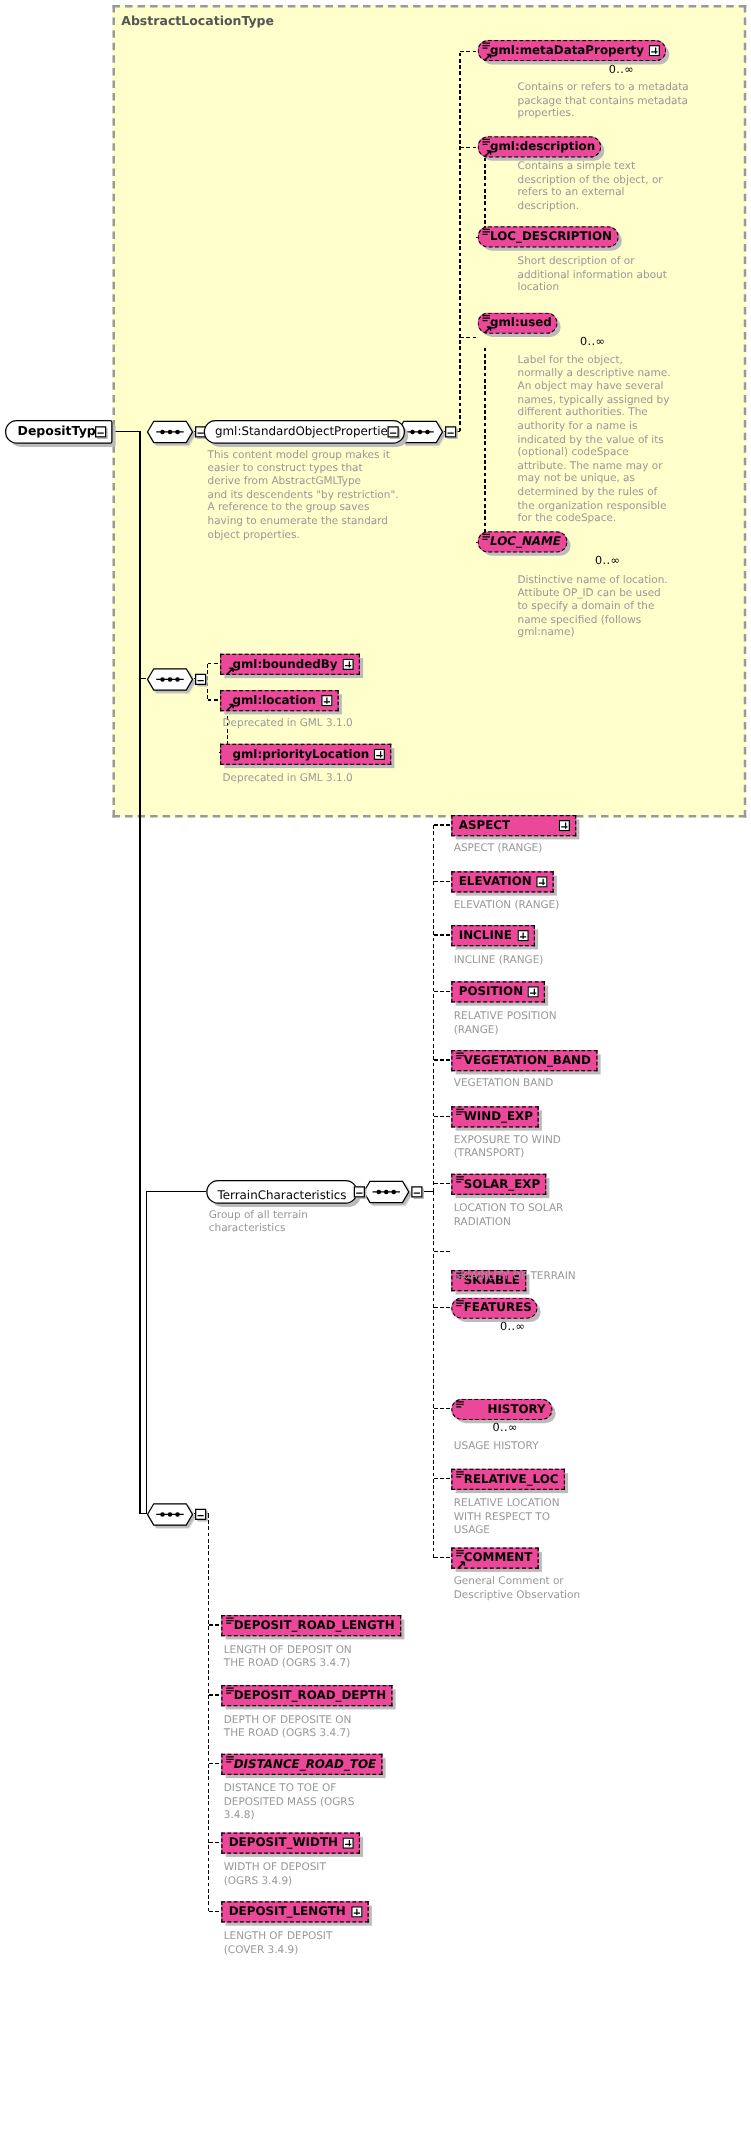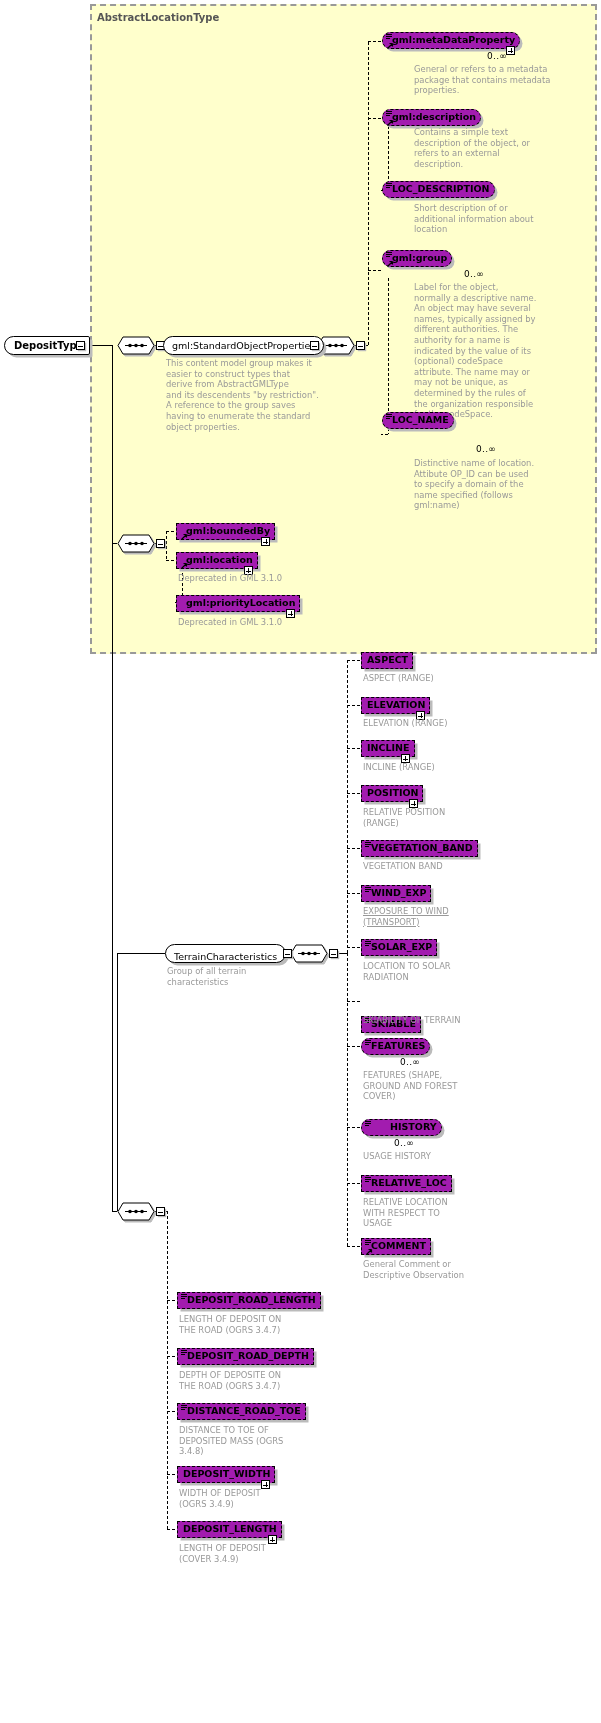--- a/index.html
+++ b/index.html
@@ -27,31 +27,30 @@
     white-space:nowrap;
   }
 
   
   svg.wires { position:absolute; left:0; top:0; width:601px; height:1723px; overflow:visible; }
 
   
   .node {
     position:absolute;
     display:inline-flex;
-    align-items:flex-end;
-    background:#a21caf;
+    align-items:center;
+    background:#ec4899;
     padding:1px 4px 1px 5px;
     font-size:9.5px;
     font-weight:bold;
     color:#000000;
     white-space:nowrap;
     line-height:12px;
     height:17px;
     box-shadow:3px 3px 0 -0.5px #bbbbbb;
-    flex-direction:column;
   }
   .node.dashed  { border:1px dashed #000000; }
   .node.rounded { border-radius:9px; }
 
   
   .node .lbl { display:inline-block; }
 
   
   .plus {
     display:inline-block;
@@ -318,21 +317,21 @@
         <i></i>
         <i></i>
       </span>
     <svg class="refarrow" viewBox="0 0 7 7">
         <path d="M0.5 6.5 L5.5 1.5 M5.5 1.5 L2.5 1.5 M5.5 1.5 L5.5 4.5" stroke="#000" stroke-width="1.2" fill="none"></path>
       </svg>
     <span class="lbl" style="margin-left:4px;">gml:metaDataProperty</span>
     <span class="plus"></span>
   </div>
   <div class="card" style="left:487px; top:51px;">0..∞</div>
-  <div class="doc" style="left:414px; top:64px; width:152px;">General or refers to a metadata
+  <div class="doc" style="left:414px; top:64px; width:152px;">Contains or refers to a metadata
 package that contains metadata
 properties.</div>
 
   <div class="node dashed rounded" style="left:382px; top:109px;">
     <span class="tglyph">
         <i></i>
         <i></i>
         <i></i>
       </span>
     <svg class="refarrow" viewBox="0 0 7 7">
@@ -359,38 +358,38 @@
 
   <div class="node dashed rounded" style="left:382px; top:250px;">
     <span class="tglyph">
         <i></i>
         <i></i>
         <i></i>
       </span>
     <svg class="refarrow" viewBox="0 0 7 7">
         <path d="M0.5 6.5 L5.5 1.5 M5.5 1.5 L2.5 1.5 M5.5 1.5 L5.5 4.5" stroke="#000" stroke-width="1.2" fill="none"></path>
       </svg>
-    <span class="lbl" style="margin-left:4px;">gml:group</span>
+    <span class="lbl" style="margin-left:4px;">gml:used</span>
   </div>
   <div class="card" style="left:464px; top:269px;">0..∞</div>
   <div class="doc" style="left:414px; top:282px; width:152px;">Label for the object,
 normally a descriptive name.
 An object may have several
 names, typically assigned by
 different authorities.  The
 authority for a name is
 indicated by the value of its
 (optional) codeSpace
 attribute.  The name may or
 may not be unique, as
 determined by the rules of
 the organization responsible
 for the codeSpace.</div>
 
-  <div class="node dashed rounded" style="left:382px; top:412px;">
+  <div class="node dashed rounded" style="left:382px; top:425px;font-style:italic;">
     <span class="tglyph">
         <i></i>
         <i></i>
         <i></i>
       </span>
     <span class="lbl" style="margin-left:4px;">LOC_NAME</span>
   </div>
   <div class="card" style="left:476px; top:444px;">0..∞</div>
   <div class="doc" style="left:414px; top:458px; width:155px;">Distinctive name of location.
 Attibute OP_ID can be used
@@ -457,21 +456,21 @@
   <div class="doc" style="left:363px; top:861px; width:160px;">VEGETATION BAND</div>
 
   <div class="node dashed" style="left:361px; top:885px;">
     <span class="tglyph">
         <i></i>
         <i></i>
         <i></i>
       </span>
     <span class="lbl" style="margin-left:4px;">WIND_EXP</span>
   </div>
-  <div class="doc" style="left:363px; top:906px; width:160px;text-decoration:underline;">EXPOSURE TO WIND
+  <div class="doc" style="left:363px; top:906px; width:160px;">EXPOSURE TO WIND
 (TRANSPORT)</div>
 
   <div class="node dashed" style="left:361px; top:939px;">
     <span class="tglyph">
         <i></i>
         <i></i>
         <i></i>
       </span>
     <span class="lbl" style="margin-left:4px;">SOLAR_EXP</span>
   </div>
@@ -490,23 +489,20 @@
 
   <div class="node dashed rounded" style="left:361px; top:1038px;">
     <span class="tglyph">
         <i></i>
         <i></i>
         <i></i>
       </span>
     <span class="lbl" style="margin-left:4px;">FEATURES</span>
   </div>
   <div class="card" style="left:400px; top:1057px;">0..∞</div>
-  <div class="doc" style="left:363px; top:1070px; width:160px;">FEATURES (SHAPE,
-GROUND AND FOREST
-COVER)</div>
 
   <div class="node dashed rounded" style="left:361px; top:1119px;">
     <span class="tglyph">
         <i></i>
         <i></i>
         <i></i>
       </span>
     <span class="lbl" style="margin-left:4px;padding-left:19px;">HISTORY</span>
   </div>
   <div class="card" style="left:394px; top:1138px;">0..∞</div>
@@ -553,21 +549,21 @@
     <span class="tglyph">
         <i></i>
         <i></i>
         <i></i>
       </span>
     <span class="lbl" style="margin-left:4px;">DEPOSIT_ROAD_DEPTH</span>
   </div>
   <div class="doc" style="left:179px; top:1370px; width:180px;">DEPTH OF DEPOSITE ON
 THE ROAD (OGRS 3.4.7)</div>
 
-  <div class="node dashed" style="left:177px; top:1403px;">
+  <div class="node dashed" style="left:177px; top:1403px;font-style:italic;">
     <span class="tglyph">
         <i></i>
         <i></i>
         <i></i>
       </span>
     <span class="lbl" style="margin-left:4px;">DISTANCE_ROAD_TOE</span>
   </div>
   <div class="doc" style="left:179px; top:1425px; width:180px;">DISTANCE TO TOE OF
 DEPOSITED MASS (OGRS
 3.4.8)</div>

